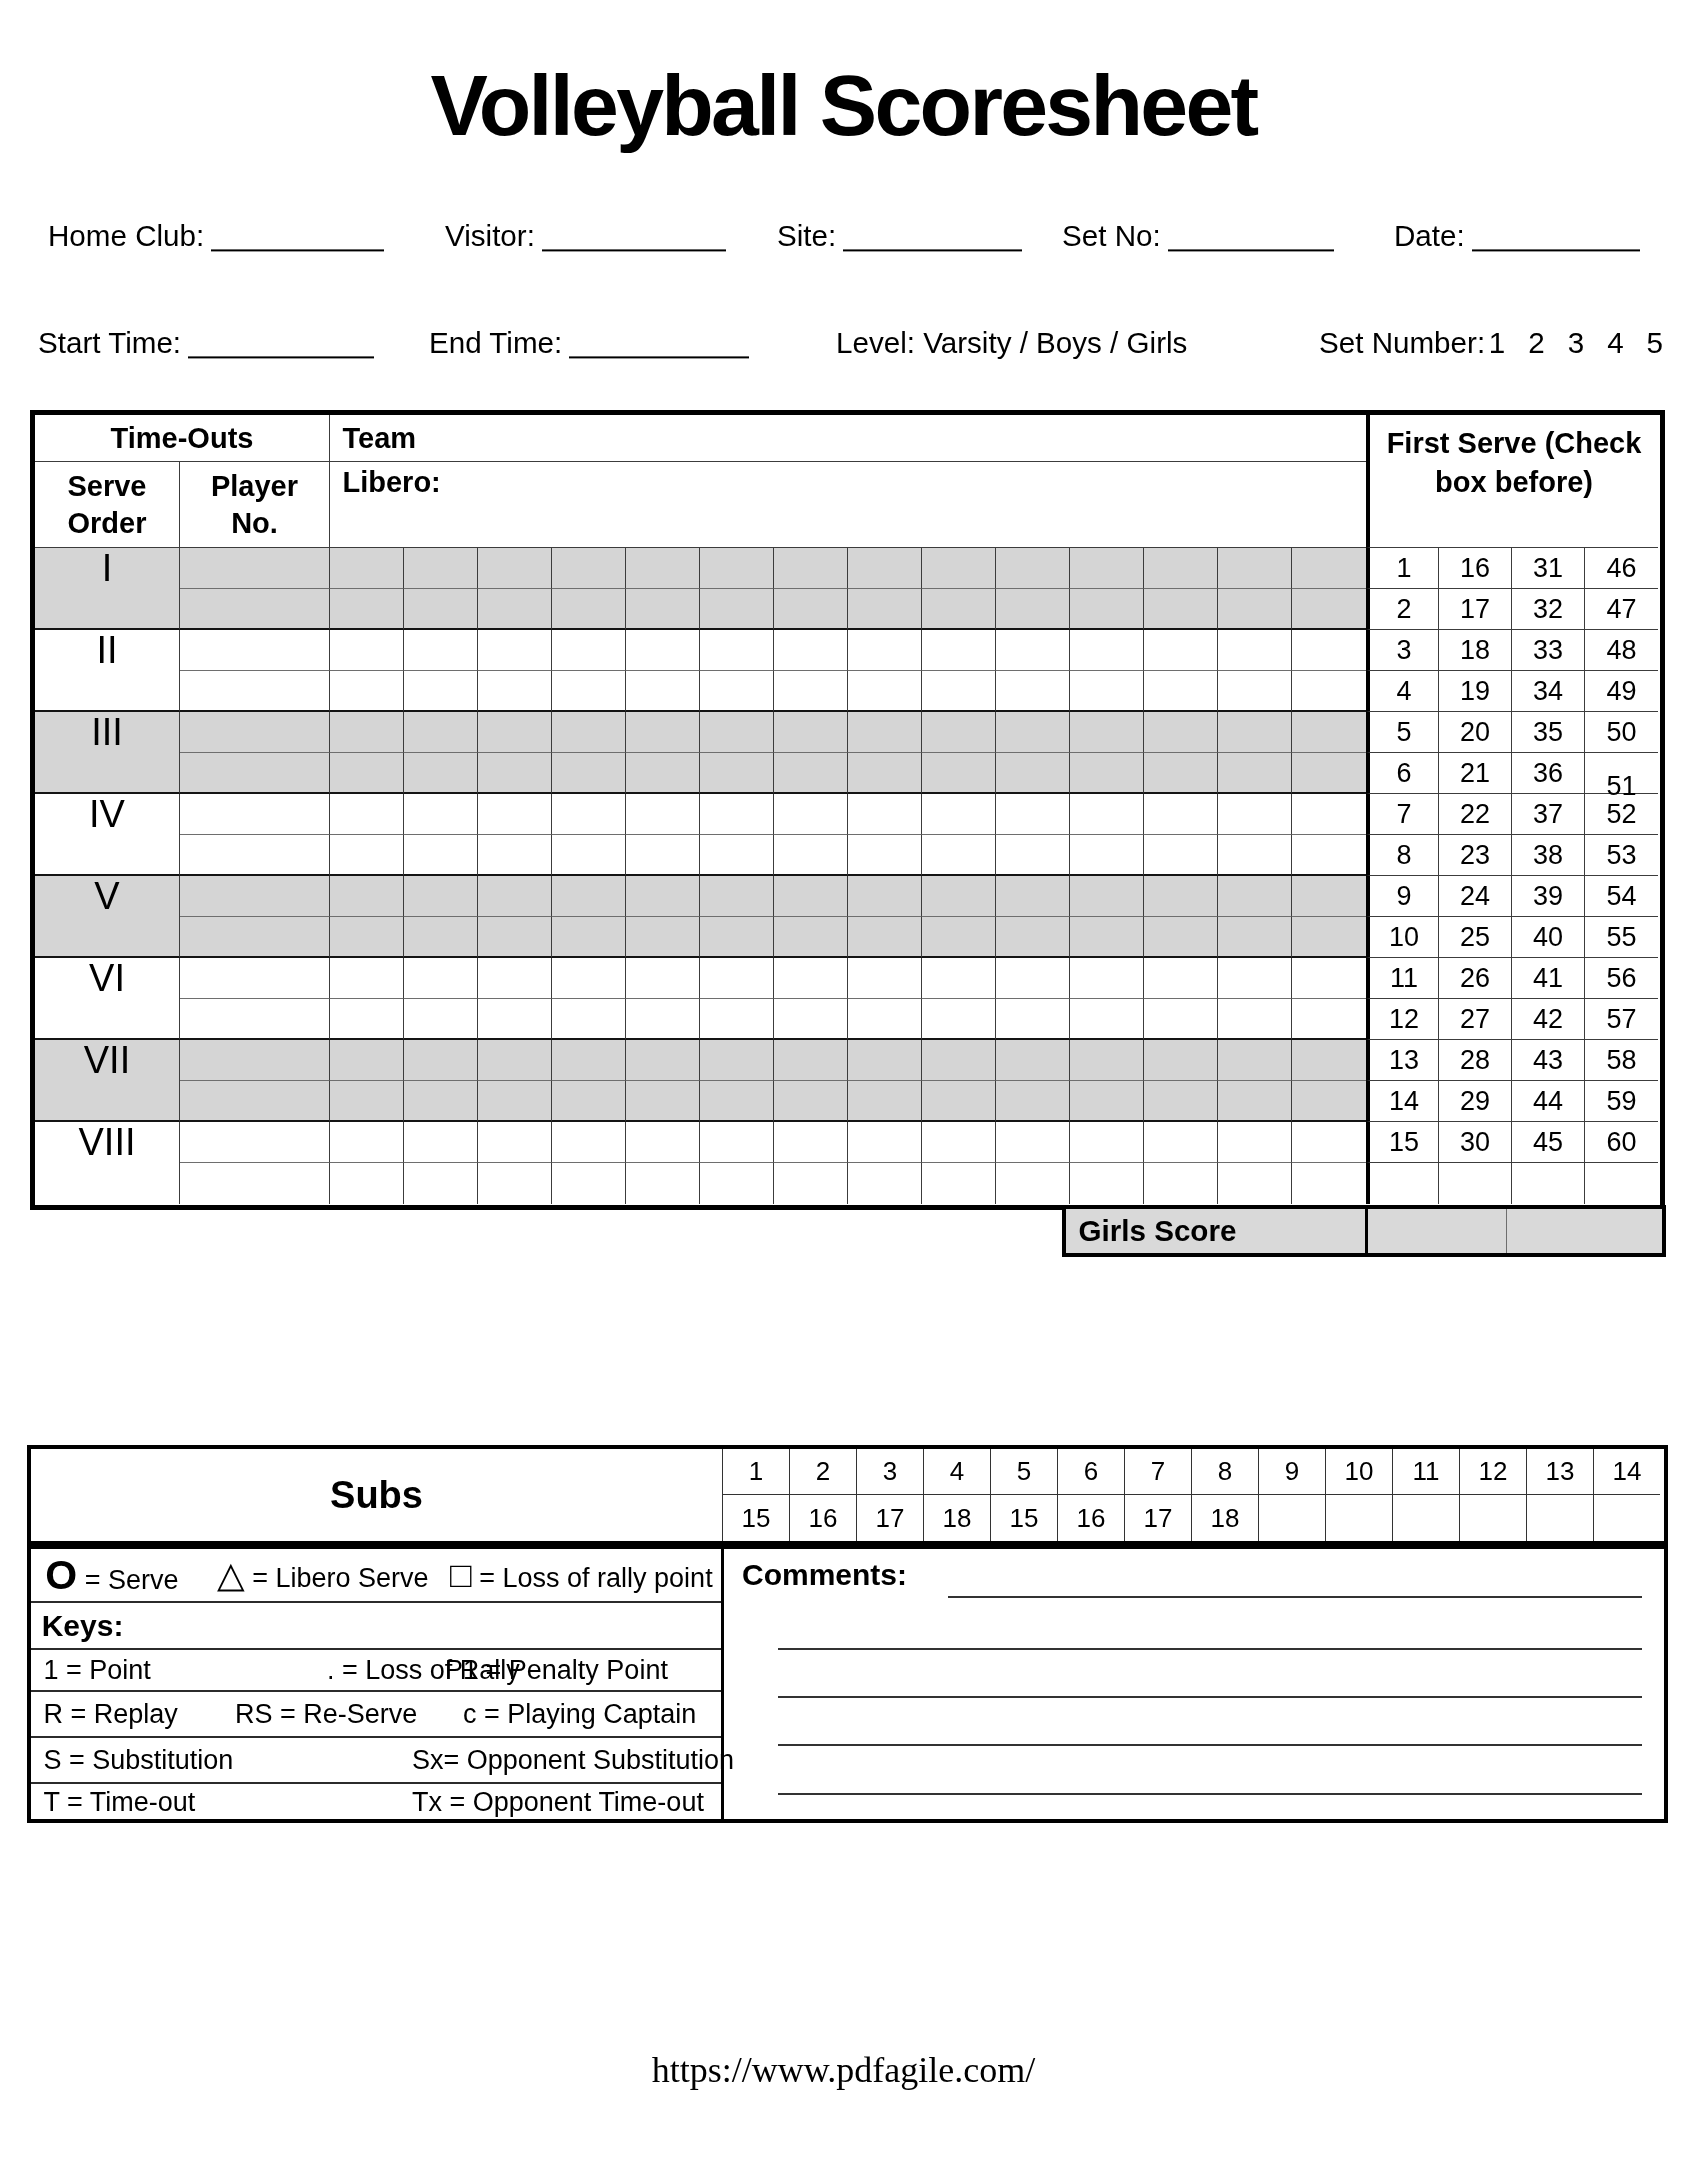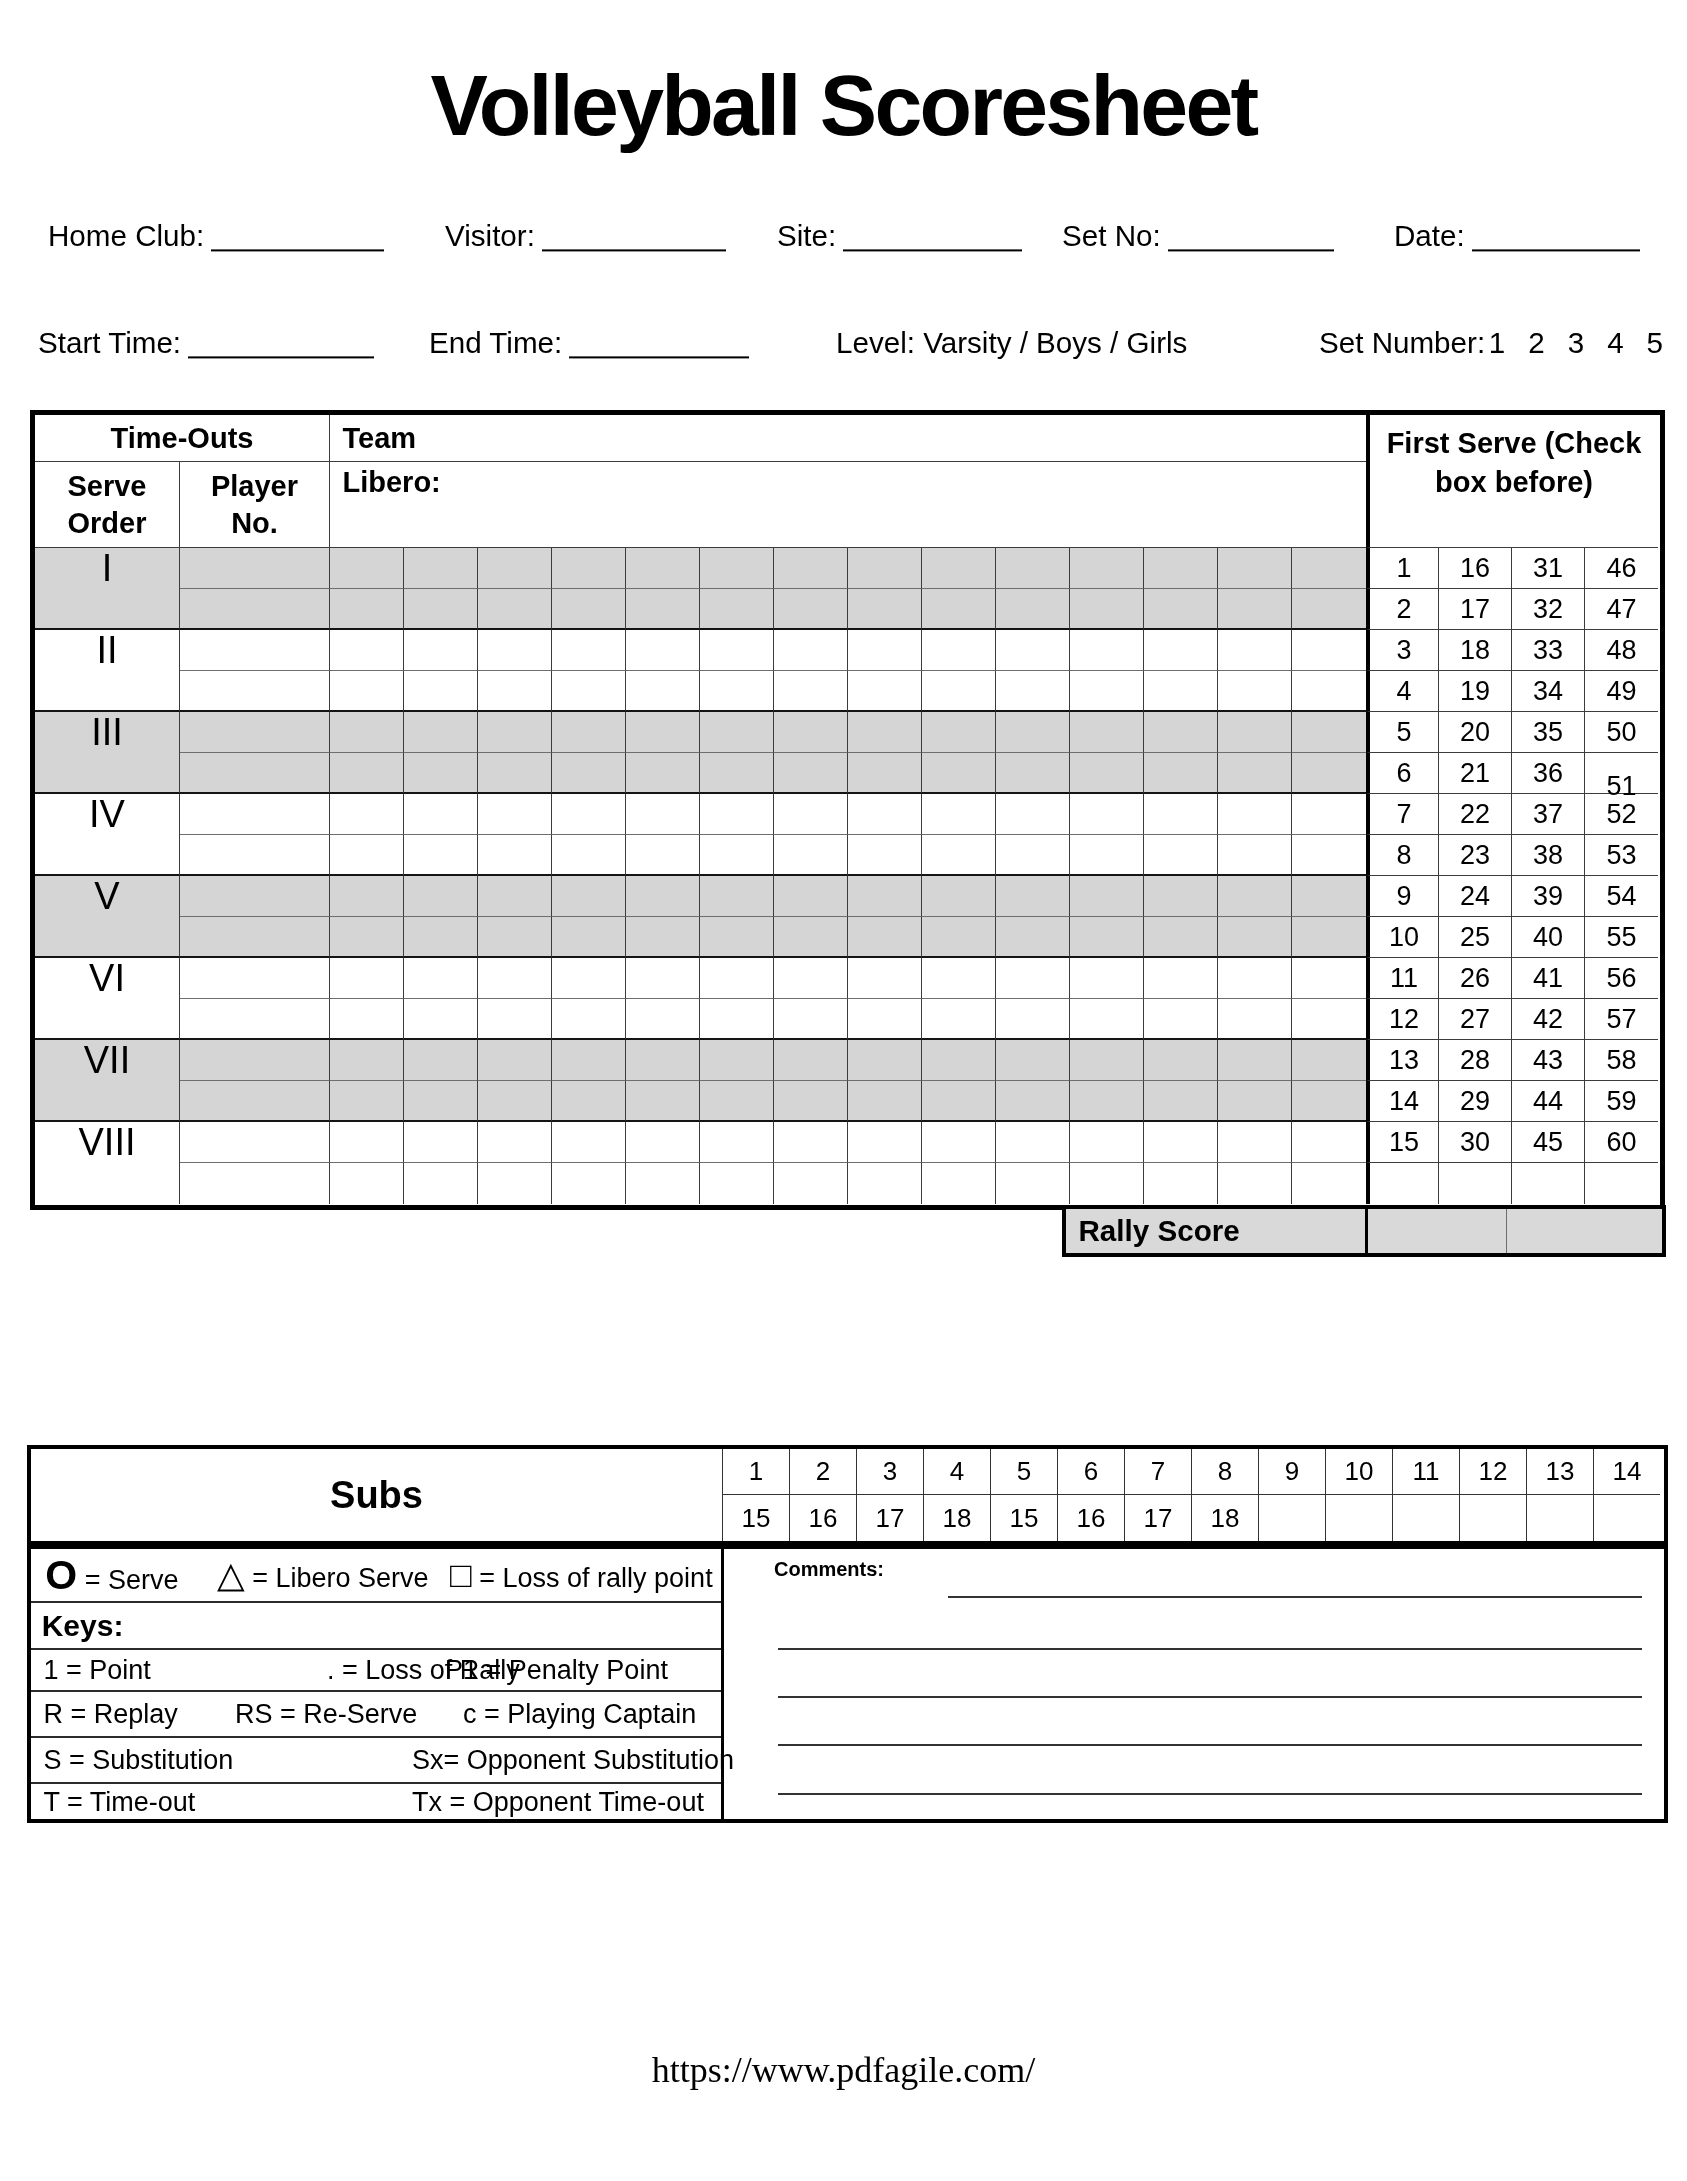--- a/index.html
+++ b/index.html
@@ -72,21 +72,21 @@
               display:flex;flex-direction:column;}
   .krow{position:relative;box-sizing:border-box;border-top:2.2px solid #2b2b2b;}
   .krow:first-child{border-top:none;}
   #keys-title{height:47px;font-weight:700;font-size:30px;display:flex;align-items:center;
               padding-left:10.7px;}
   .kr{font-size:27px;}
   .kitem{position:absolute;top:50%;transform:translateY(-50%);white-space:nowrap;}
   .ksym{font-size:36px;}
   .ksym.circle{font-size:41px;font-weight:700;}
   #comments-panel{flex:1;position:relative;}
-  #comments-label{position:absolute;left:18px;top:9px;font-weight:700;font-size:20px;margin-left:32px;}
+  #comments-label{position:absolute;left:18px;top:9px;font-weight:700;font-size:30px;}
   .cline{position:absolute;height:0;border-top:2.2px solid #333;}
 
   
   #footer-url{position:absolute;top:2049px;left:0;width:100%;text-align:center;
               font-family:"Liberation Serif",serif;font-size:36px;}
 </style>
 </head>
 <body>
 
 <div id="page">
@@ -562,21 +562,21 @@
       <div class="c fsn brn" style="grid-area: 17 / 20;">
         <span>60</span>
       </div>
       <div class="c fsn blt bbn" style="grid-area: 18 / 17;"></div>
       <div class="c fsn bbn" style="grid-area: 18 / 18;"></div>
       <div class="c fsn bbn" style="grid-area: 18 / 19;"></div>
       <div class="c fsn brn bbn" style="grid-area: 18 / 20;"></div>
     </div>
 
   <div id="final-score">
-    <div class="fsl">Rally Score</div>
+    <div class="fsl">Girls Score</div>
     <div class="fsc"></div>
     <div class="fsc2"></div>
   </div>
 
   <div id="subs-table">
     <div id="subs-label">Subs</div>
 
   <div class="subcell subtop" style="grid-area: 1 / 2;">
         <span>1</span>
       </div>

